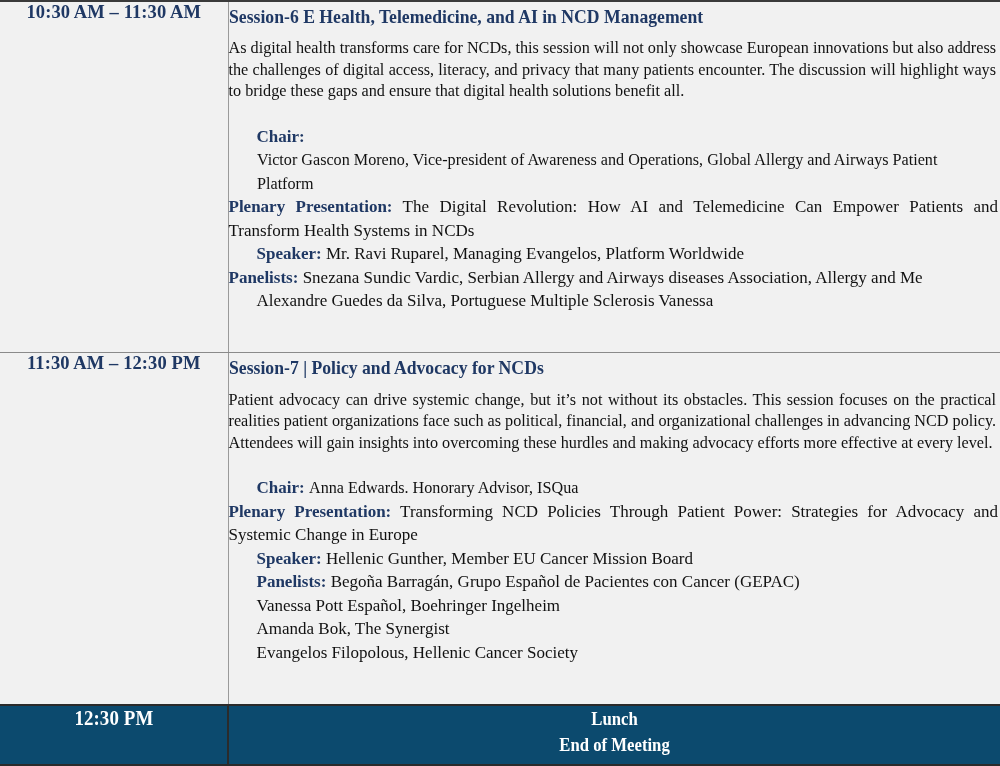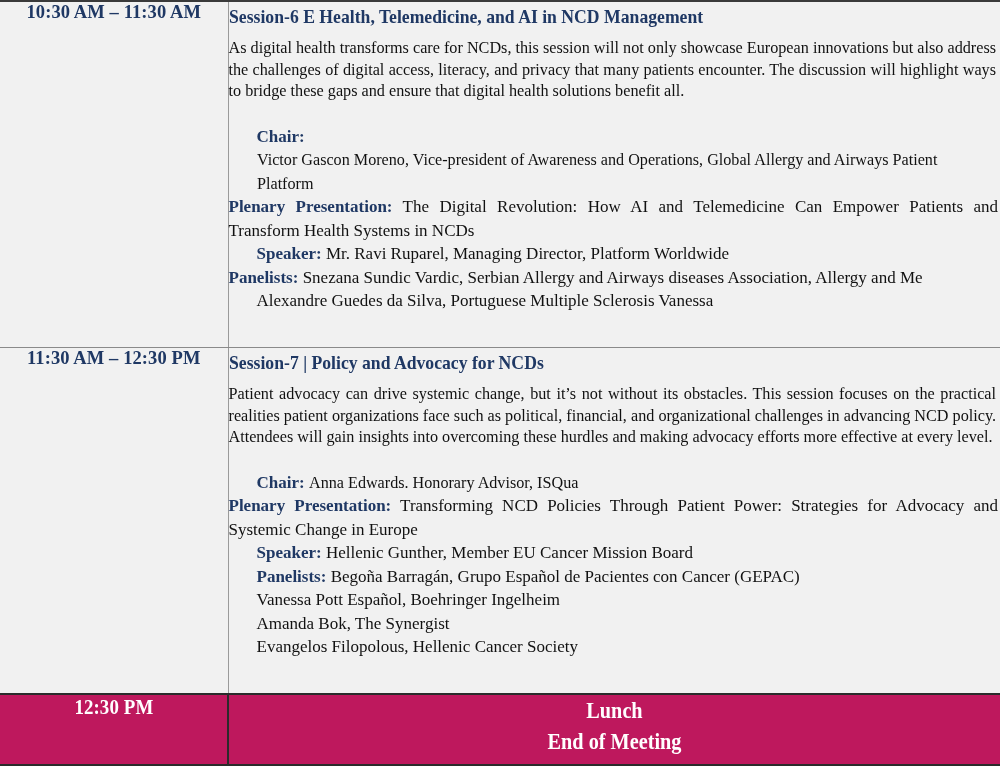--- a/index.html
+++ b/index.html
@@ -37,21 +37,21 @@
   }
   tr.session-row.first > td {
     border-top: 2px solid #3a3a3a;
   }
   tr.session-row > td.time-cell {
     border-right: 1px solid #9a9a9a;
   }
   tr.lunch-row > td {
     border-top: 2px solid #2b2b2b;
     border-bottom: 2px solid #2b2b2b;
-    background: #be185d;
+    background: #0c4a6e;
   }
   tr.lunch-row > td.time-cell {
     border-right: 2px solid #2b2b2b;
   }
 
   .time-cell {
     text-align: center;
     vertical-align: middle;
     color: #1f3864;
     font-weight: bold;
@@ -111,21 +111,21 @@
     display: inline-block;
     transform: scaleX(0.95);
     transform-origin: left center;
   }
 
   .lunch-cell {
     text-align: center;
     vertical-align: middle;
     color: #ffffff;
     font-weight: bold;
-    font-size: 23px;
+    font-size: 19px;
     line-height: 1.35;
     padding: 4px;
   }
   .lunch-cell .lunch-line {
     display: block;
     transform: scaleX(0.88);
   }
   .time-cell.lunch-time {
     color: #ffffff;
     font-size: 21px;
@@ -148,21 +148,21 @@
     <tr class="session-row first">
       <td class="time-cell">
         <span>10:30 AM – 11:30 AM</span>
       </td>
       <td class="content-cell">
         <div class="session-title">Session-6 E Health, Telemedicine, and AI in NCD Management</div>
         <p class="session-desc">As digital health transforms care for NCDs, this session will not only showcase European innovations but also address the challenges of digital access, literacy, and privacy that many patients encounter. The discussion will highlight ways to bridge these gaps and ensure that digital health solutions benefit all.</p>
         <div class="detail-block">
           <p class="detail-line packed"><span class="label">Chair:</span> <span class="val-condensed">Victor Gascon Moreno, Vice-president of Awareness and Operations, Global Allergy and Airways Patient Platform</span></p>
           <p class="detail-line justified"><span class="label">Plenary Presentation:</span> <span>The Digital Revolution: How AI and Telemedicine Can Empower Patients and Transform Health Systems in NCDs</span></p>
-          <p class="detail-line packed"><span class="label">Speaker:</span> <span>Mr. Ravi Ruparel, Managing Director, Platform Worldwide</span></p>
+          <p class="detail-line packed"><span class="label">Speaker:</span> <span>Mr. Ravi Ruparel, Managing Evangelos, Platform Worldwide</span></p>
           <p class="detail-line justified"><span class="label">Panelists:</span> <span>Snezana Sundic Vardic, Serbian Allergy and Airways diseases Association, Allergy and Me</span></p>
           <p class="detail-line packed"><span>Alexandre Guedes da Silva, Portuguese Multiple Sclerosis Vanessa</span></p>
         </div>
       </td>
     </tr>
 
     <tr class="session-row">
       <td class="time-cell">
         <span>11:30 AM – 12:30 PM</span>
       </td>

